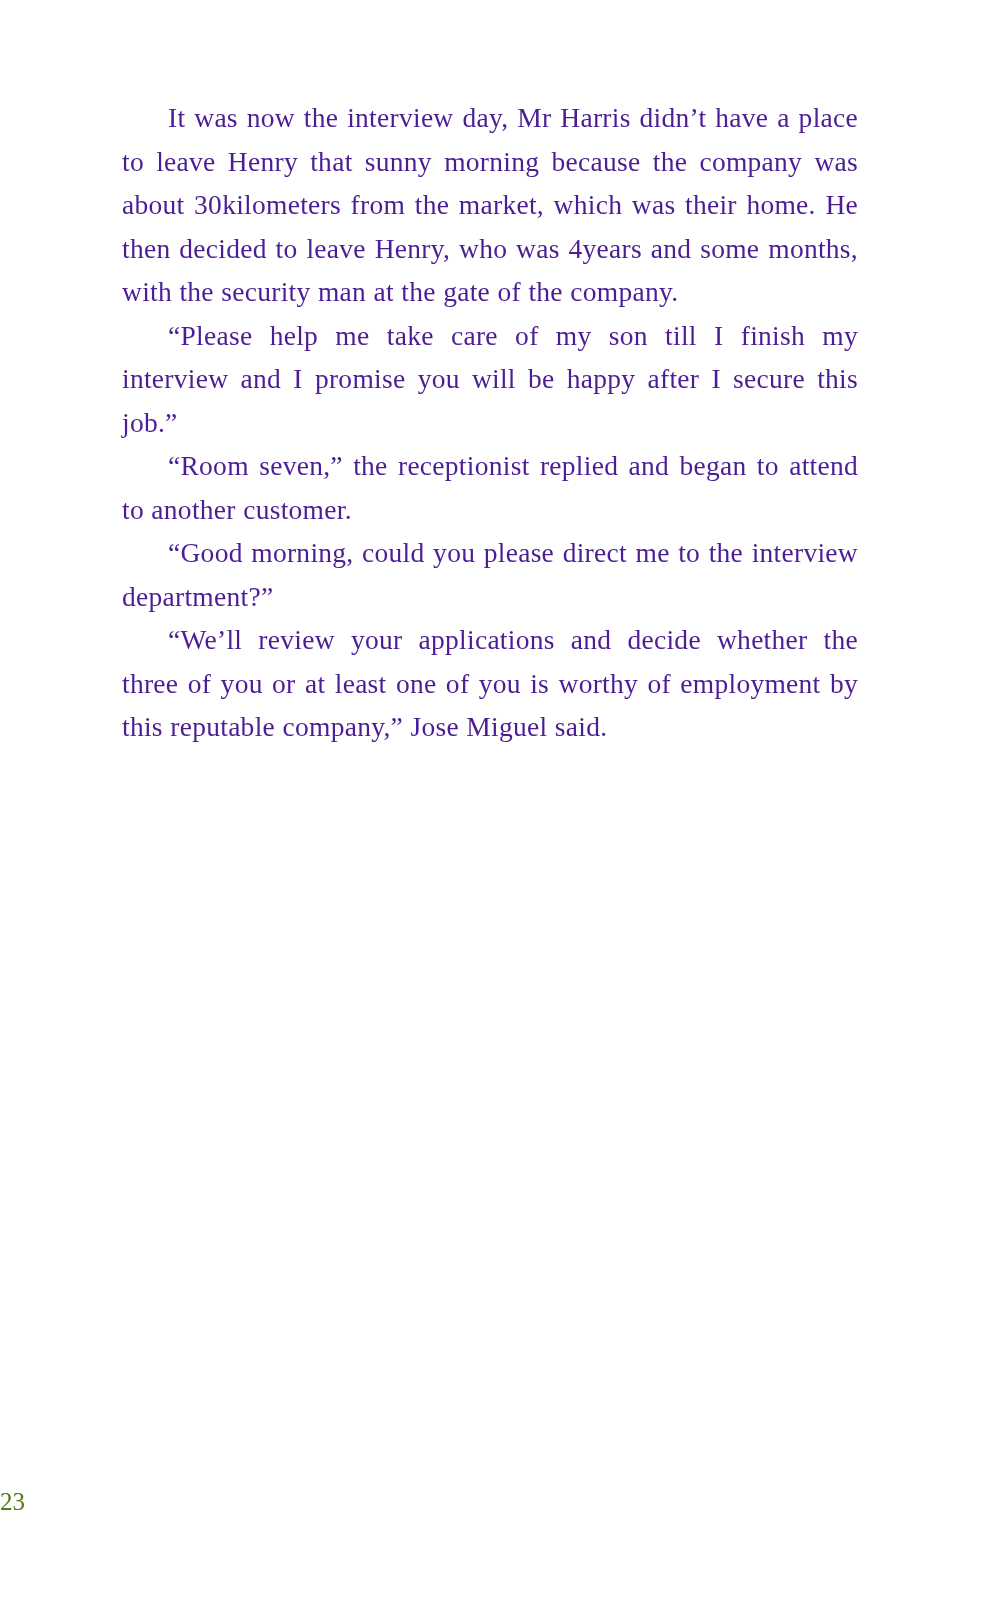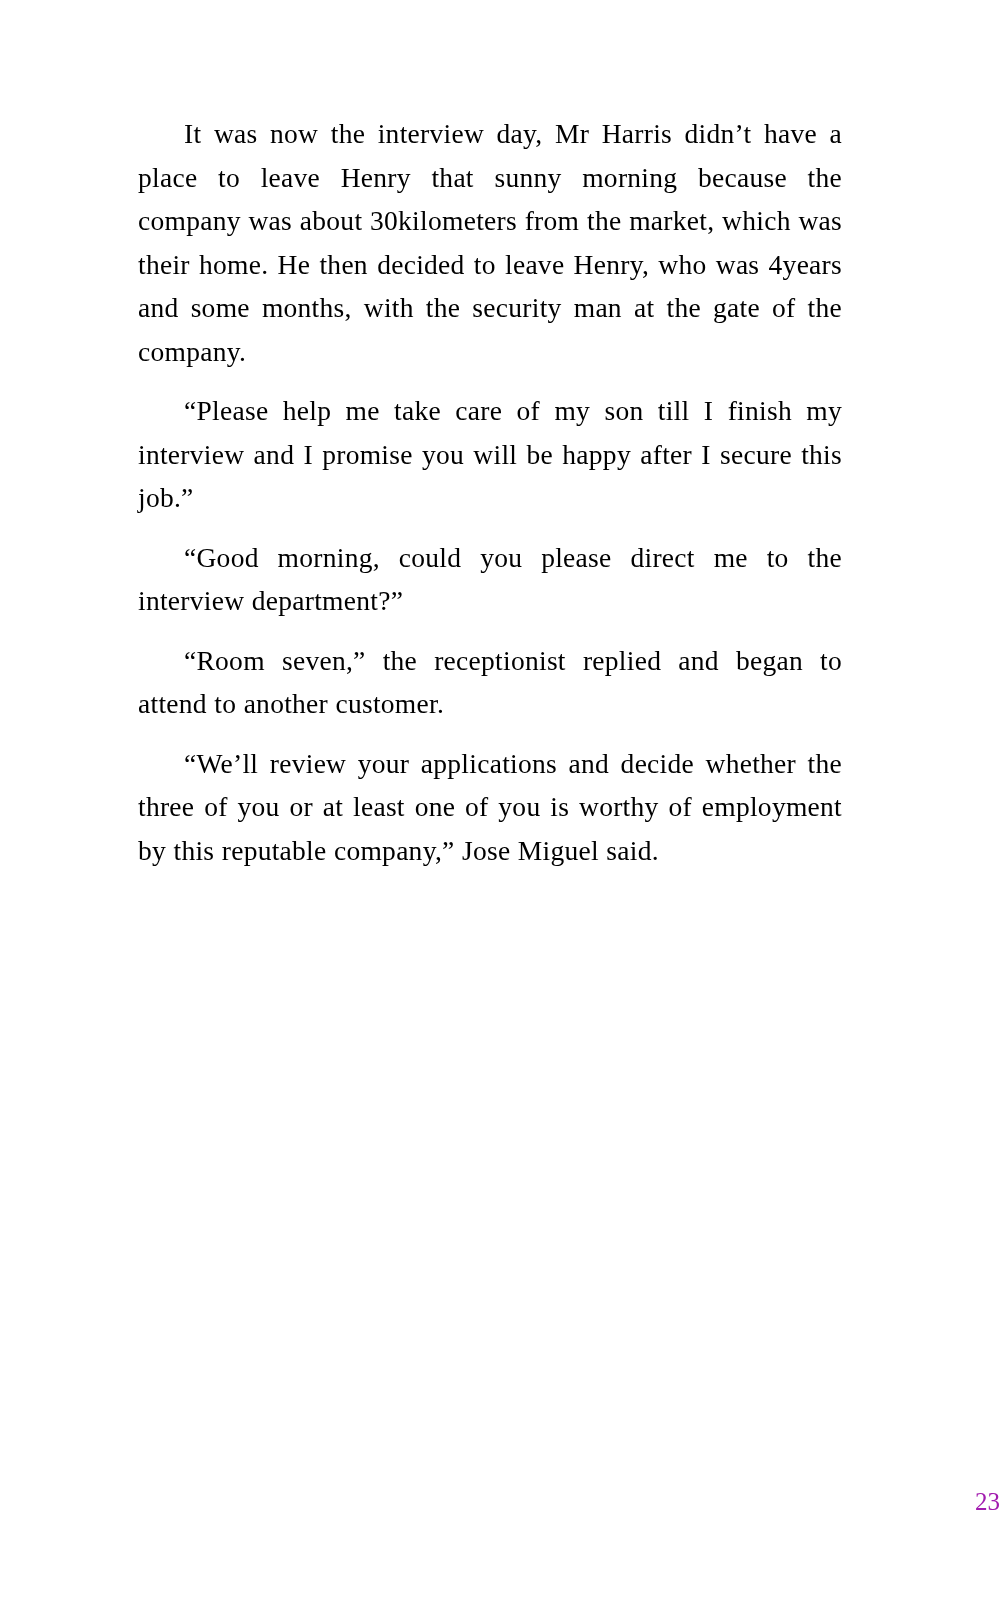--- a/index.html
+++ b/index.html
@@ -20,55 +20,55 @@
   }
 
   .text-block {
     position: absolute;
     left: 122px;
     top: 96px;
     width: 736px;
   }
 
   .para {
-    margin: 16px;
+    margin: 0;
     padding: 0;
     font-family: "Liberation Serif", "DejaVu Serif", serif;
     font-size: 27.5px;
     line-height: 43.5px;
-    color: #000000;
+    color: #4c1d95;
     text-align: justify;
     text-justify: inter-word;
     text-indent: 46px;
     hyphens: none;
     -webkit-hyphens: none;
     word-spacing: 0.01em;
     letter-spacing: 0.01em;
   }
 
   .page-number {
     position: absolute;
     left: 0;
     right: 0;
     top: 1487px;
-    text-align: right;
+    text-align: left;
     font-family: "Liberation Serif", "DejaVu Serif", serif;
     font-size: 25px;
     line-height: 30px;
-    color: #a21caf;
+    color: #4d7c0f;
   }
 </style>
 </head>
 <body>
 
 <div class="page">
 
   <div class="text-block">
     <p class="para">It was now the interview day, Mr Harris didn’t have a place to leave Henry that sunny morning because the company was about 30kilometers from the market, which was their home. He then decided to leave Henry, who was 4years and some months, with the security man at the gate of the company.</p>
     <p class="para">“Please help me take care of my son till I finish my interview and I promise you will be happy after I secure this job.”</p>
+    <p class="para">“Room seven,” the receptionist replied and began to attend to another customer.</p>
     <p class="para">“Good morning, could you please direct me to the interview department?”</p>
-    <p class="para">“Room seven,” the receptionist replied and began to attend to another customer.</p>
     <p class="para">“We’ll review your applications and decide whether the three of you or at least one of you is worthy of employment by this reputable company,” Jose Miguel said.</p>
   </div>
 
   <div class="page-number">23</div>
 
 </div>
 
 </body></html>

